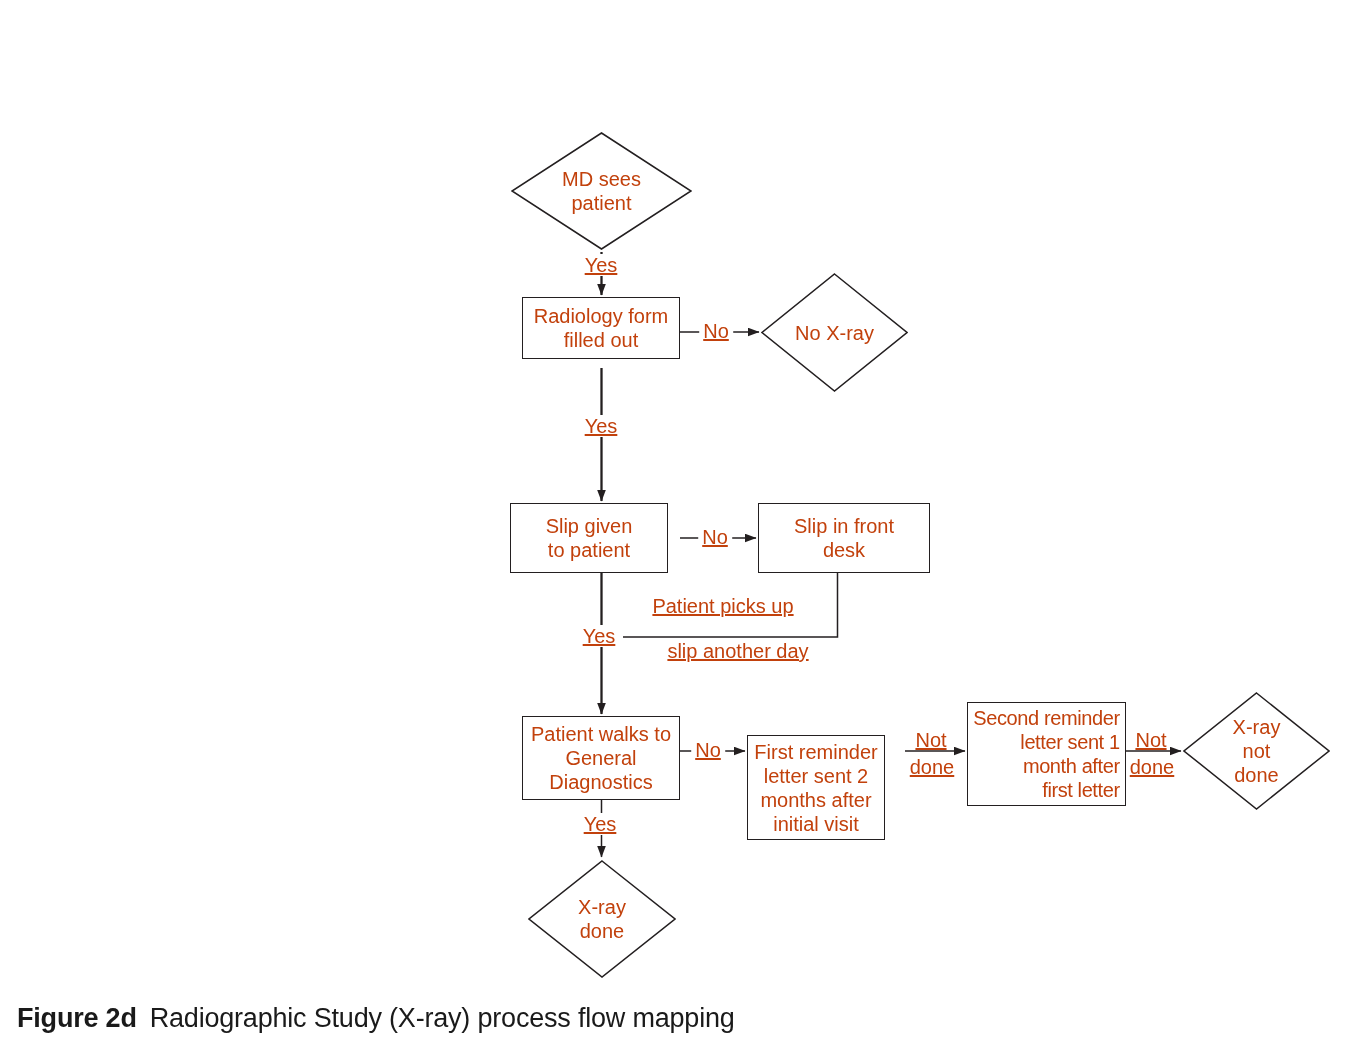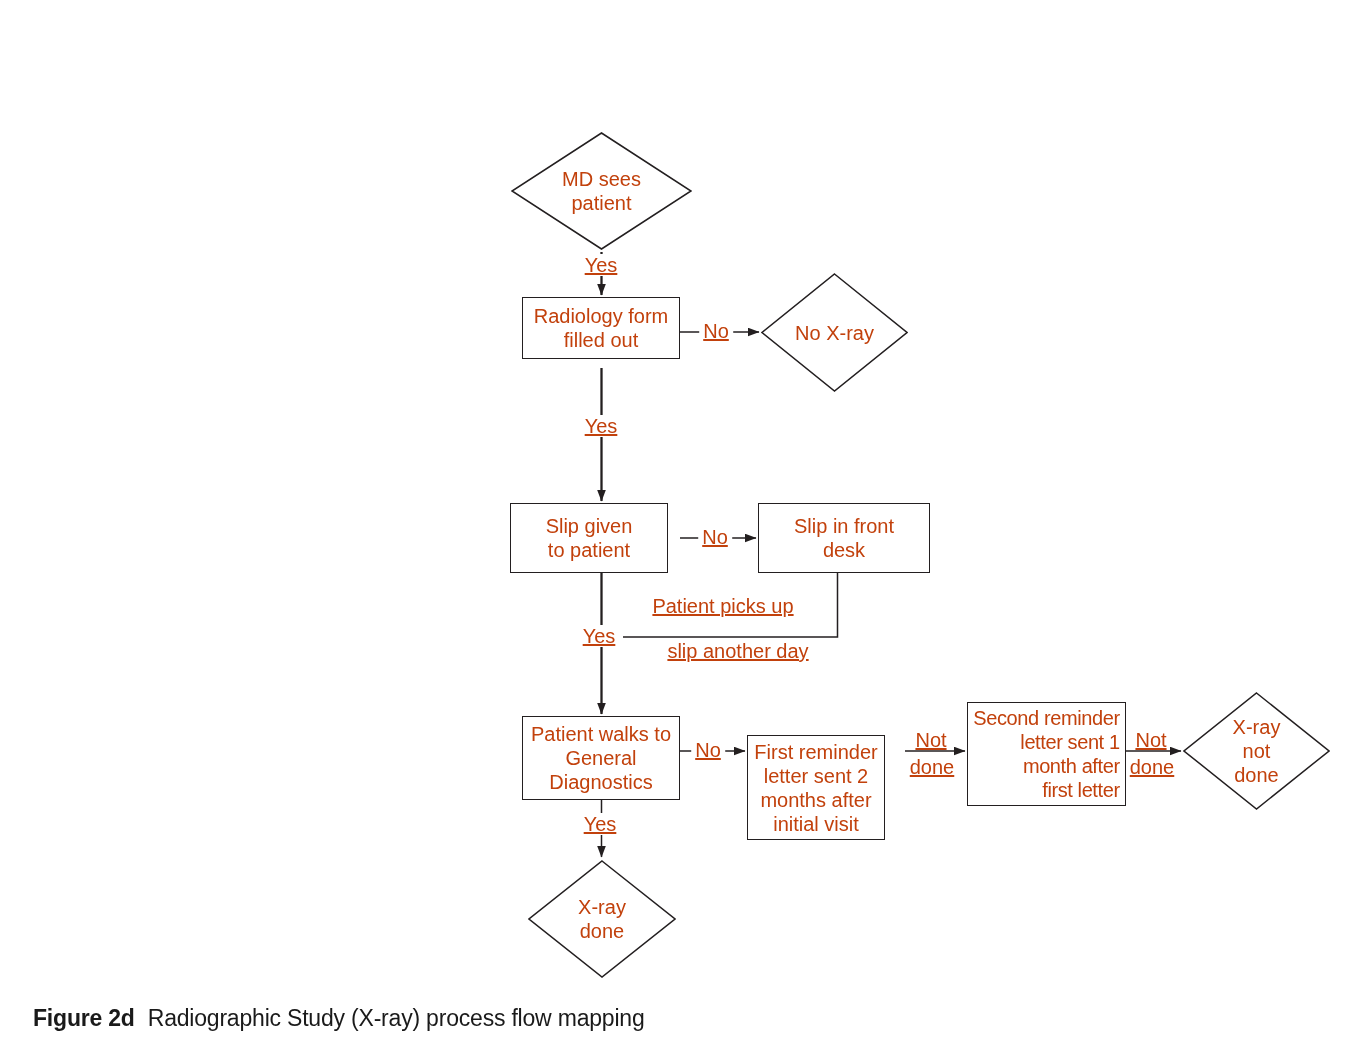--- a/index.html
+++ b/index.html
@@ -65,23 +65,23 @@
     white-space: nowrap;
     color: #c2410c;
     text-decoration: underline;
   }
   .elabel.on-line {
     background: #ffffff;
     padding: 0 4px;
   }
   .caption {
     position: absolute;
-    left: 33px;
+    left: 17px;
     top: 1004px;
-    font-size: 23px;
+    font-size: 27px;
     line-height: 28px;
     letter-spacing: -0.2px;
     color: #1a1a1a;
     white-space: nowrap;
   }
   .caption-label {
     font-weight: 700;
   }
   .caption-text {
     margin-left: 13px;

